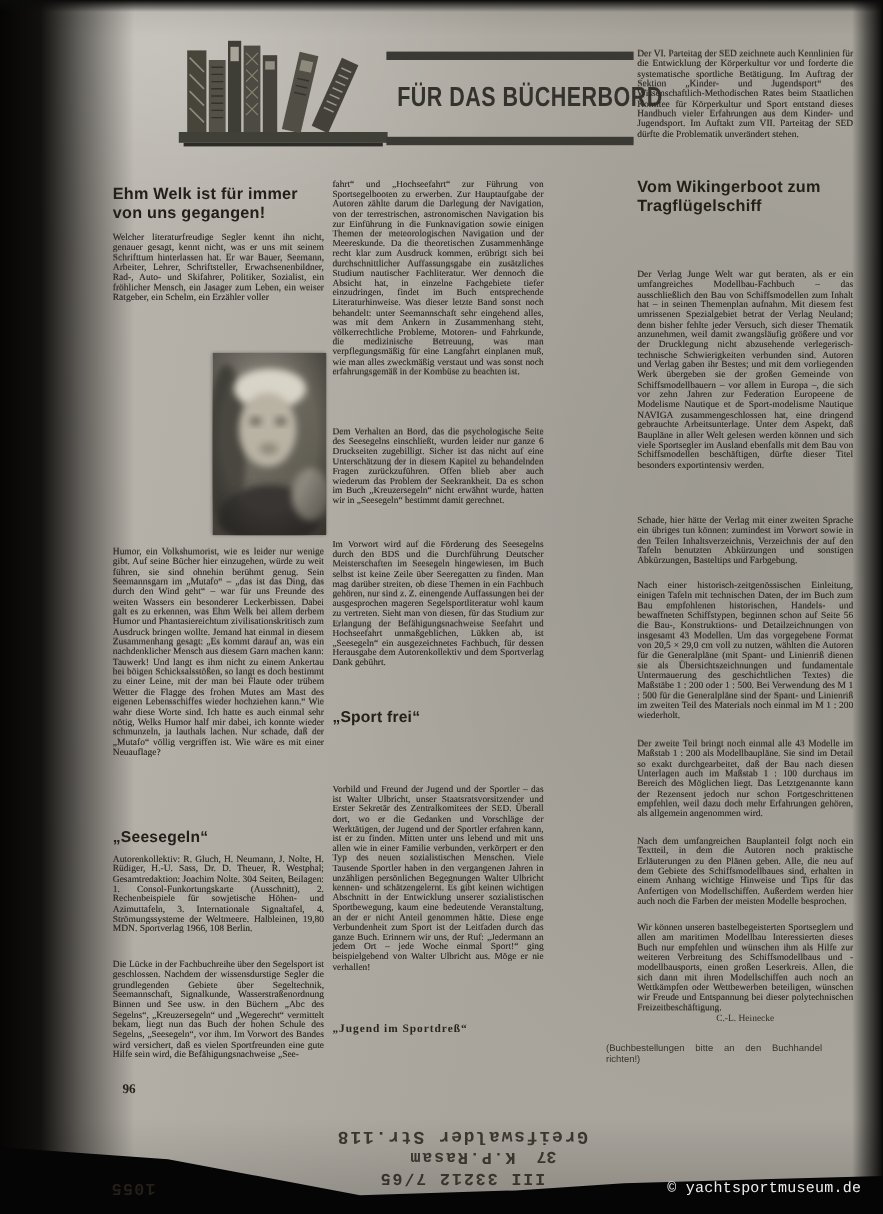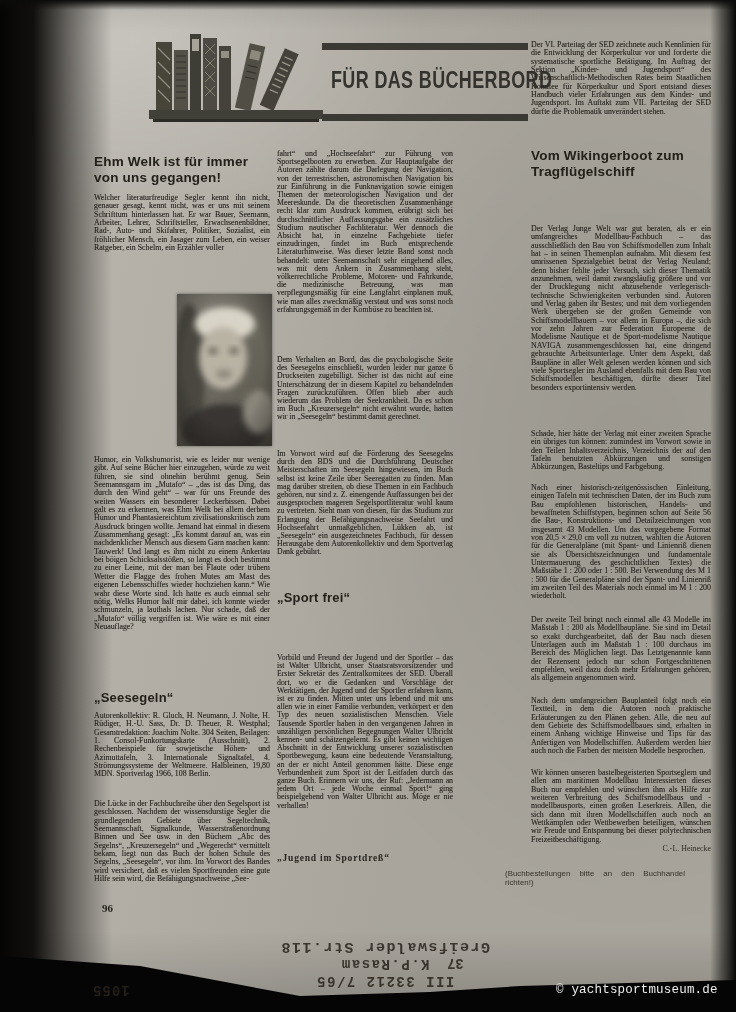--- a/index.html
+++ b/index.html
@@ -30,21 +30,21 @@
         color:#2d2a25;text-align:justify;text-shadow:0 .1px .2px rgba(45,40,33,.55);hyphens:auto;}
   .w-l{left:94px;width:176px;} .w-m{left:277px;width:176px;} .w-r{left:531px;width:180px;}
   .mcol{font-size:7.8px;line-height:8.2px;}
   .h-art{position:absolute;font-family:"Liberation Sans",sans-serif;font-weight:700;
          font-size:13.5px;line-height:15.5px;color:#232019;letter-spacing:.2px;}
   .h-book{position:absolute;font-family:"Liberation Sans",sans-serif;font-weight:700;
          font-size:13px;color:#232019;letter-spacing:.2px;}
   .h-small{position:absolute;font-family:"Liberation Serif",serif;font-weight:700;
          font-size:9.5px;color:#28251f;letter-spacing:.8px;}
   .photo{position:absolute;left:177px;top:294px;width:95px;height:152px;box-shadow:0 0 3px rgba(0,0,0,.45);}
-  .signature{position:absolute;left:531px;top:844px;width:180px;text-align:right;
+  .signature{position:absolute;left:531px;top:844px;width:180px;text-align:center;
          font-family:"Liberation Serif",serif;font-size:7.9px;color:#2d2a25;}
   .note{position:absolute;left:505px;top:870px;width:180px;font-family:Liberation Sans, sans-serif;
          font-size:7.9px;line-height:8.6px;color:#353129;text-align:justify;word-spacing:3px;}
   .page-no{position:absolute;left:102px;top:902px;font-family:"Liberation Serif",serif;
          font-weight:700;font-size:11px;color:#26231e;}
   
   .stamp{position:absolute;left:238px;top:938px;width:294px;transform:rotate(180deg);z-index:4;
          font-family:"Liberation Mono",monospace;font-weight:700;color:rgba(40,34,27,.85);text-align:center;}
   .st{font-size:14px;line-height:17px;letter-spacing:1.5px;white-space:nowrap;}
   .stamp-37{position:absolute;left:447px;top:955px;transform:rotate(180deg);z-index:4;

